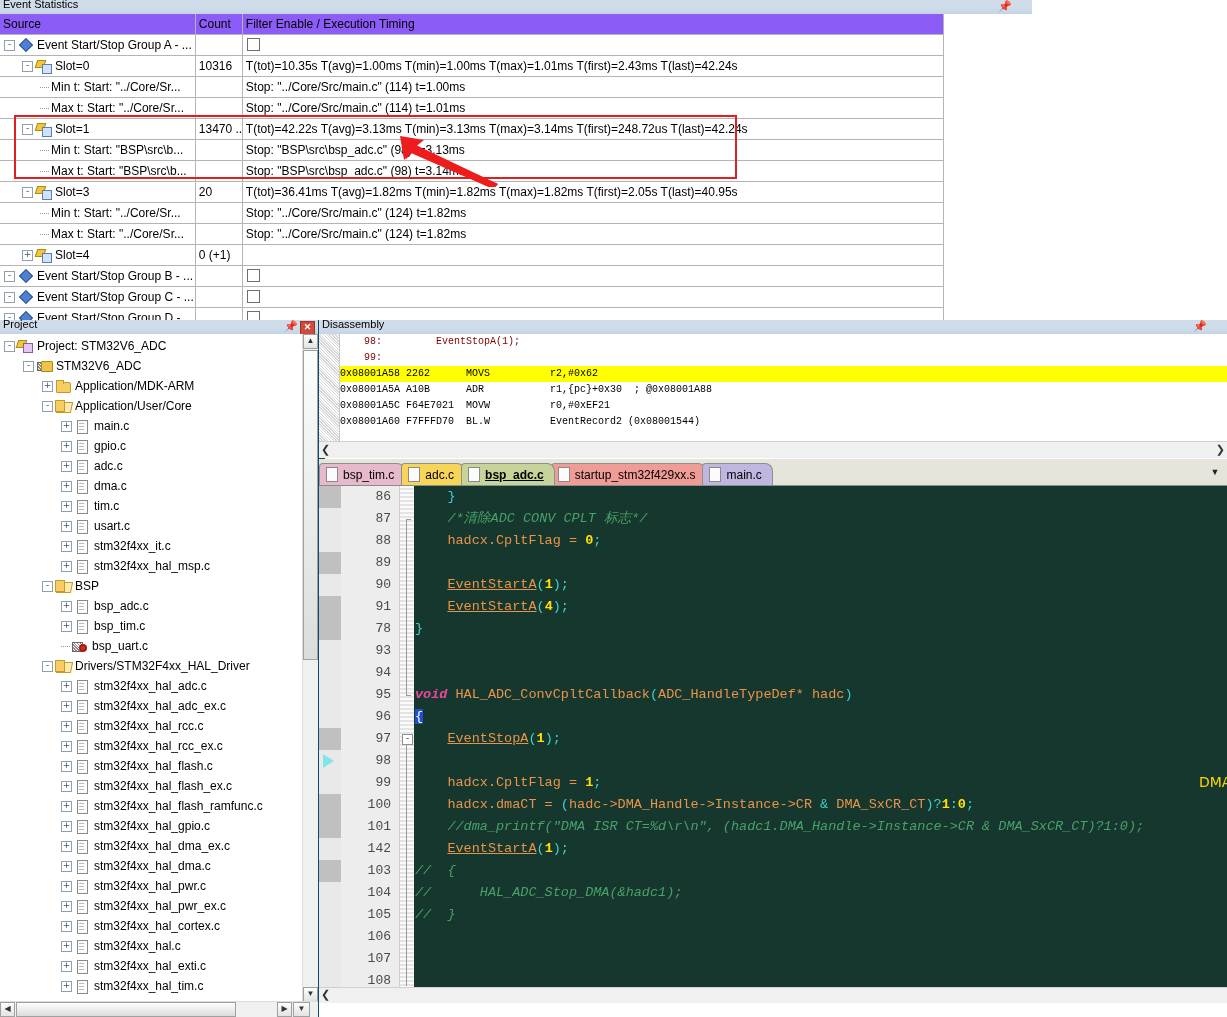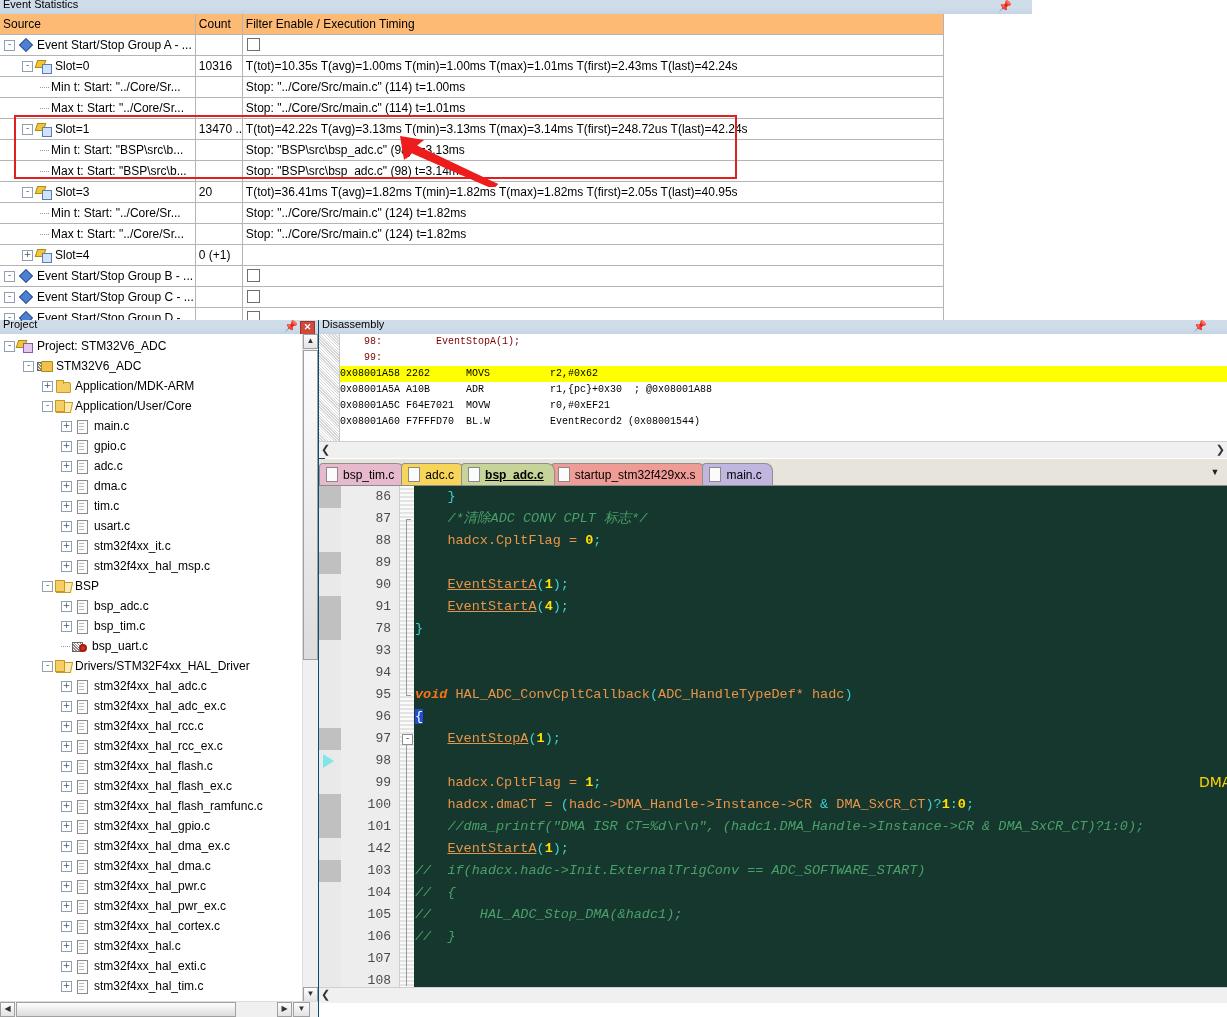--- a/index.html
+++ b/index.html
@@ -26,21 +26,21 @@
 
   
   #evstat{position:absolute;left:0;top:0;width:1032px;height:318px;background:#fff;}
   #evstat .body{position:absolute;left:0;top:14px;width:1227px;height:304px;background:#fff;}
   .ev-table{border-collapse:collapse;table-layout:fixed;width:944px;}
   .ev-table td,.ev-table th{
     border:1px solid #b4b4b4;border-top:none;border-left:none;
     font-size:12px;font-weight:normal;text-align:left;
     padding:0 3px;height:20px;vertical-align:middle;white-space:nowrap;overflow:hidden;
   }
-  .ev-table th{border-bottom:1px solid #b4b4b4;background:#fdba74;}
+  .ev-table th{border-bottom:1px solid #b4b4b4;background:#8b5cf6;}
   .col-src{width:195px;}
   .col-cnt{width:47px;}
   .col-flt{width:700px;}
   .ev-table tr{height:20px;}
 
   .treecell{position:relative;padding-left:0!important;}
   .tnode{display:flex;align-items:center;height:20px;}
   .expander{
     width:9px;height:9px;border:1px solid #90a0b0;background:#fff;
     font-size:9px;line-height:7px;text-align:center;color:#40556b;
@@ -130,21 +130,21 @@
   .arrow-pc{position:absolute;left:4px;width:0;height:0;border-top:7px solid transparent;
     border-bottom:7px solid transparent;border-left:11px solid #7fe7e7;}
   .lnum{position:absolute;left:22px;top:0;width:58px;height:517px;background:#ededed;
     font-family:"Liberation Mono","DejaVu Sans Mono",monospace;font-size:13px;color:#4a4a4a;
     text-align:right;border-right:1px solid #cfcfcf;}
   .fold{position:absolute;left:81px;top:0;width:14px;height:517px;
     background:repeating-linear-gradient(to bottom,#fafafa 0 2px,#e4e4e4 2px 4px);}
   .code{position:absolute;left:96px;top:0;right:0;height:517px;
     font-family:"Liberation Mono","DejaVu Sans Mono",monospace;font-size:13.5px;color:#e8944a;}
   .cl{height:22px;line-height:22px;white-space:pre;}
-  .k-key{color:#f97316;font-style:italic;font-weight:bold;}
+  .k-key{color:#ec4899;font-style:italic;font-weight:bold;}
   .k-cmt{color:#4aa06a;font-style:italic;}
   .k-num{color:#ffe000;font-weight:bold;}
   .k-punc{color:#3fd0d0;}
   .k-fn{color:#e8944a;text-decoration:underline;}
   .k-amp{color:#3fd0d0;}
   .k-brace{color:#3fd0d0;}
   .sel-brace{background:#1f4fd0;color:#fff;}
   .fold-box{position:absolute;width:9px;height:9px;border:1px solid #909090;background:#fff;
     font-size:9px;line-height:7px;text-align:center;color:#333;font-family:"DejaVu Sans",sans-serif;}
   .fold-line{position:absolute;border-left:1px solid #9a9a9a;width:0;}
@@ -630,21 +630,20 @@
           <div class="cl"></div>
           <div class="cl"></div>
           <div class="cl"><span class="k-key">void</span> HAL_ADC_ConvCpltCallback<span class="k-punc">(</span>ADC_HandleTypeDef* hadc<span class="k-punc">)</span></div>
           <div class="cl"><span class="sel-brace">{</span></div>
           <div class="cl">    <span class="k-fn">EventStopA</span><span class="k-punc">(</span><span class="k-num">1</span><span class="k-punc">);</span></div>
           <div class="cl"></div>
           <div class="cl">    hadcx.CpltFlag = <span class="k-num">1</span><span class="k-punc">;</span></div>
           <div class="cl">    hadcx.dmaCT = <span class="k-punc">(</span>hadc-&gt;DMA_Handle-&gt;Instance-&gt;CR <span class="k-amp">&amp;</span> DMA_SxCR_CT<span class="k-punc">)?</span><span class="k-num">1</span><span class="k-punc">:</span><span class="k-num">0</span><span class="k-punc">;</span></div>
           <div class="cl">    <span class="k-cmt">//dma_printf("DMA ISR CT=%d\r\n", (hadc1.DMA_Handle-&gt;Instance-&gt;CR &amp; DMA_SxCR_CT)?1:0);</span></div>
           <div class="cl">    <span class="k-fn">EventStartA</span><span class="k-punc">(</span><span class="k-num">1</span><span class="k-punc">);</span></div>
-          <div class="cl"><span class="k-cmt">//  if(hadcx.hadc-&gt;Init.ExternalTrigConv == ADC_SOFTWARE_START)</span></div>
           <div class="cl"><span class="k-cmt">//  {</span></div>
           <div class="cl"><span class="k-cmt">//      HAL_ADC_Stop_DMA(&amp;hadc1);</span></div>
           <div class="cl"><span class="k-cmt">//  }</span></div>
         </div>
 
       <div class="annot" style="left:880px;top:288px;">DMA双Buffer需要 其他模式可以不用</div>
 
       <div class="ed-hsb">
         <div style="position:absolute;left:2px;top:0px;font-size:11px;color:#333;">❮</div>
       </div>

